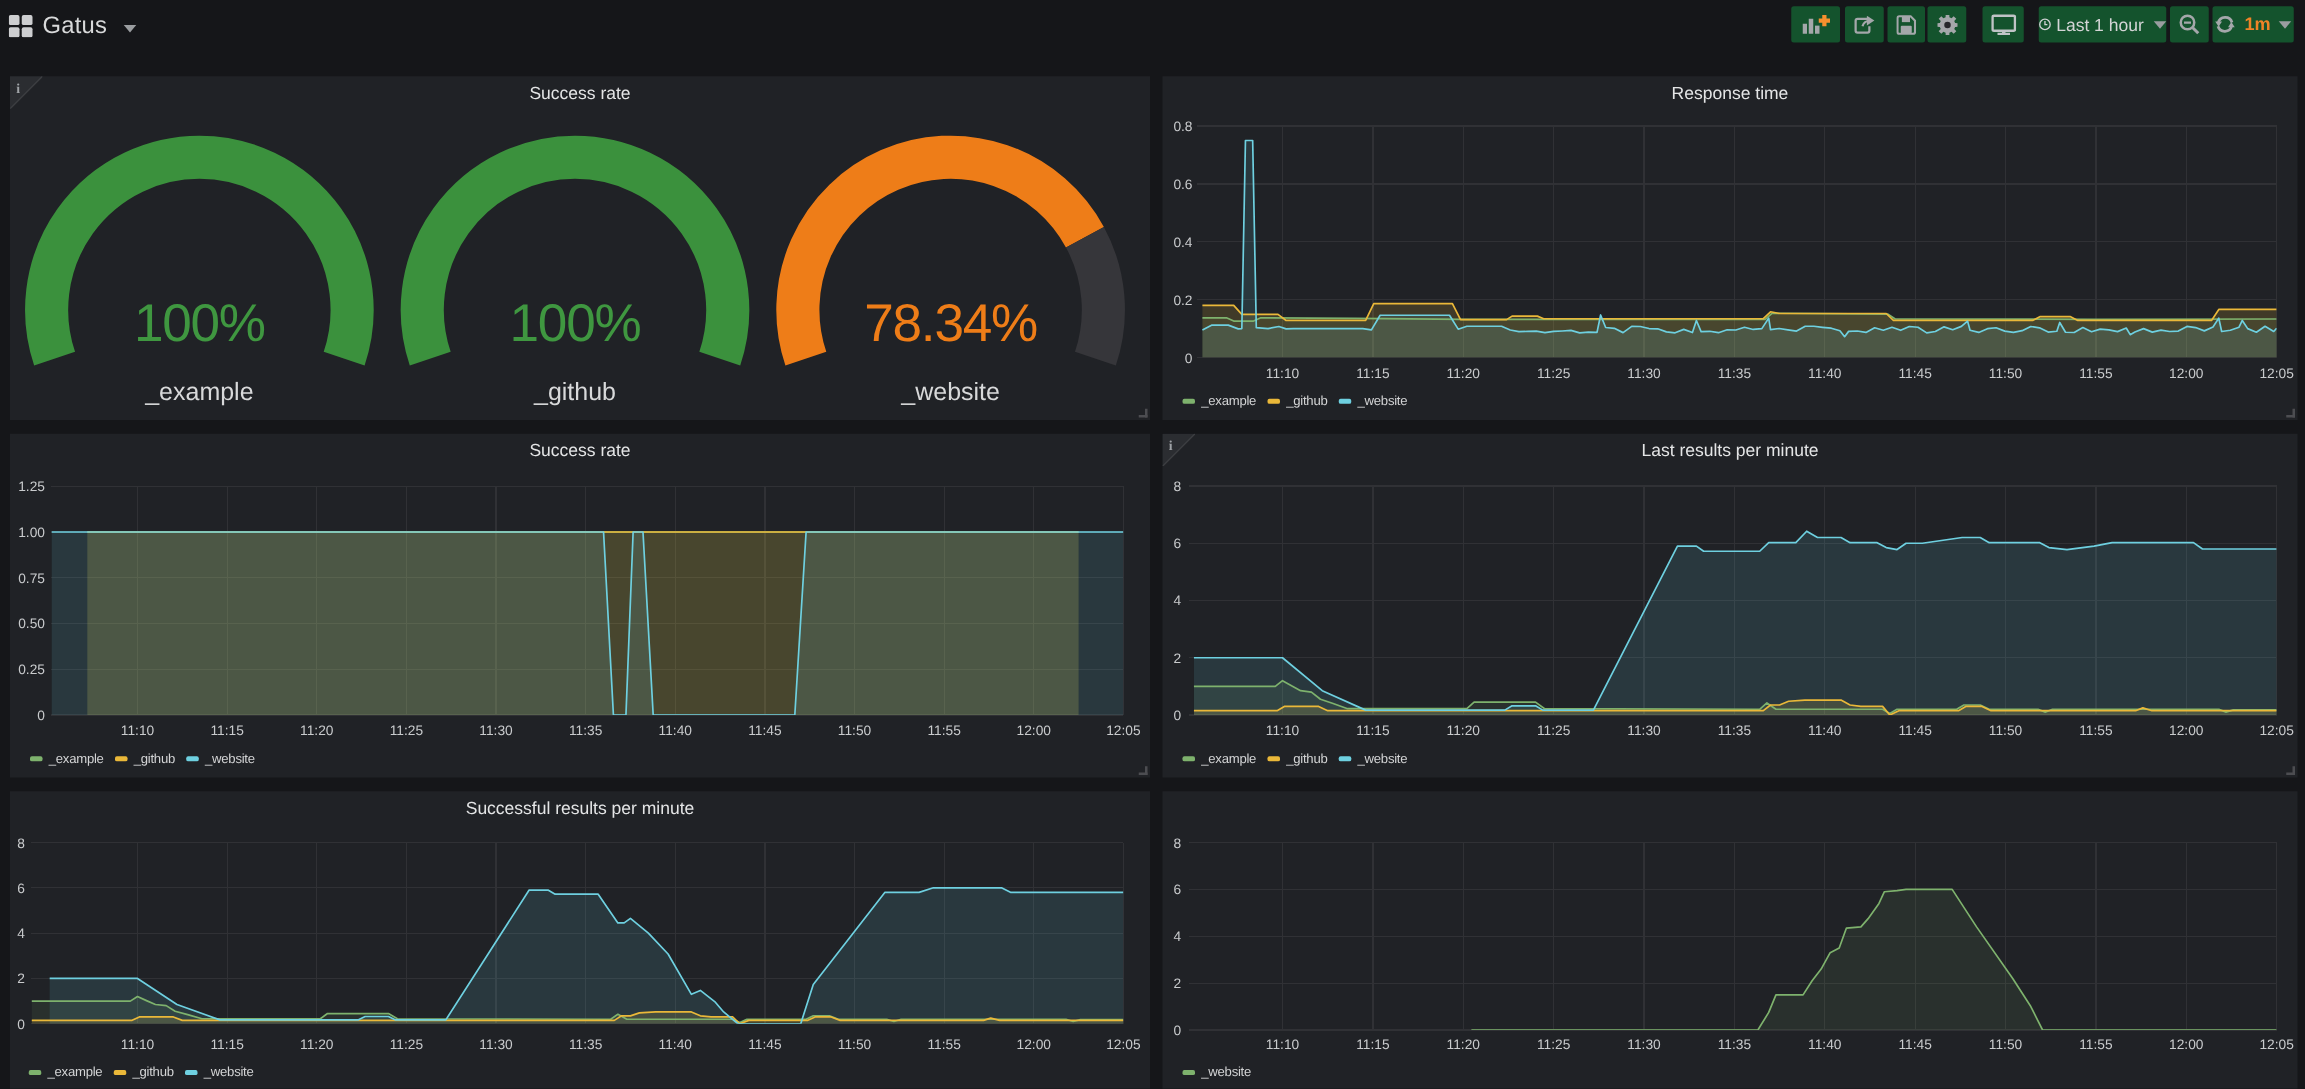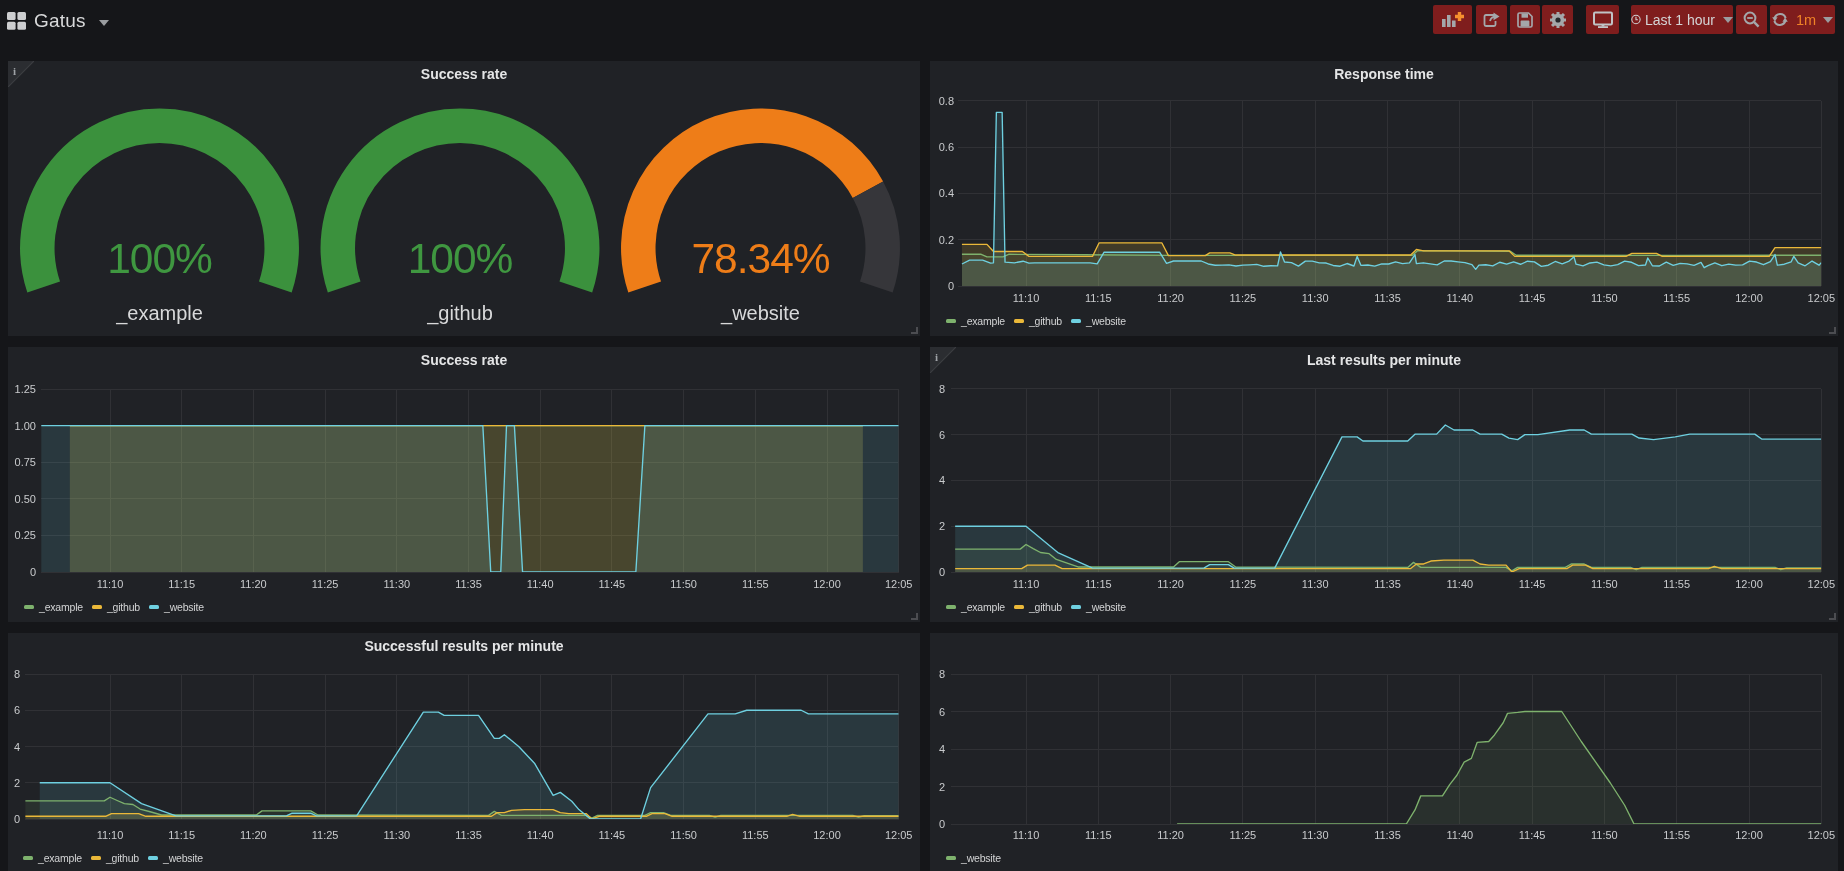--- a/index.html
+++ b/index.html
@@ -1,25 +1,25 @@
 <!DOCTYPE html>
 <html><head><meta charset="utf-8"><title>Gatus</title><style>
 *{margin:0;padding:0;box-sizing:border-box}
 html,body{width:1844px;height:871px;background:#151619;font-family:"Liberation Sans",sans-serif;overflow:hidden;position:relative}
 .nav{position:absolute;left:0;top:0;width:100%;height:42px}
 .gicon{position:absolute;left:7px;top:12px}
 .gtitle{position:absolute;left:34px;top:10px;font-size:19px;color:#d8d9da;letter-spacing:0.2px}
 .caret{display:inline-block;width:0;height:0;border-left:5.5px solid transparent;border-right:5.5px solid transparent;border-top:6px solid #9a9da0;vertical-align:middle}
 .gcaret{position:absolute;left:99px;top:20px}
 .navright{position:absolute;left:1433px;top:5px;height:29px}
-.nbtn{position:absolute;top:0;height:29px;background:#7f1d1d;border-radius:2px;display:flex;align-items:center;justify-content:center}
+.nbtn{position:absolute;top:0;height:29px;background:#14532d;border-radius:2px;display:flex;align-items:center;justify-content:center}
 .tptxt{color:#d4d5d6;font-size:14px;white-space:nowrap}
-.rtxt{color:#ef8327;font-size:14.5px;margin-left:8px;font-weight:400}
+.rtxt{color:#ef8327;font-size:14.5px;margin-left:8px;font-weight:700}
 .panel{position:absolute;background:#202226}
-.ptitle{position:absolute;top:5px;left:0;width:100%;text-align:center;font-size:14px;font-weight:bold;color:#e4e5e6;line-height:16px}
+.ptitle{position:absolute;top:5px;left:0;width:100%;text-align:center;font-size:14px;font-weight:normal;color:#e4e5e6;line-height:16px}
 .csvg{position:absolute;left:0;top:0}
 .axt{font-size:11px;fill:#c9cbcd}
 svg text{font-family:"Liberation Sans",sans-serif}
 .legend{position:absolute;display:flex;align-items:center;height:14px}
 .lchip{display:inline-block;width:10px;height:4px;border-radius:1.5px;margin-right:5px}
 .llab{font-size:10.5px;letter-spacing:-0.2px;color:#d3d4d5;margin-right:9px}
 .icorner{position:absolute;left:0;top:0;width:26px;height:26px;z-index:3}
 .ilet{position:absolute;left:5px;top:4px;font-family:"Liberation Serif",serif;font-weight:bold;font-size:11px;color:#9fa3a7}
 .rcorner{position:absolute;right:2px;bottom:2px;width:7px;height:7px;border-right:2px solid #4c4d51;border-bottom:2px solid #4c4d51}
 </style></head>

